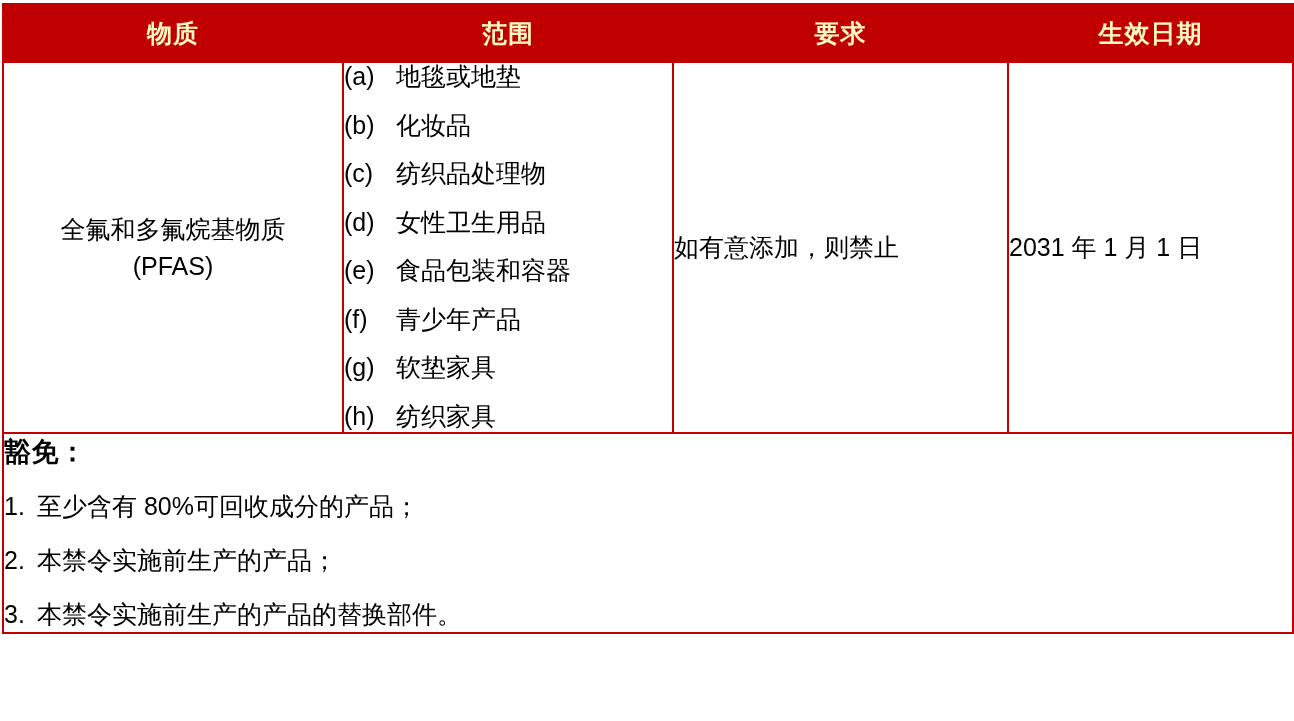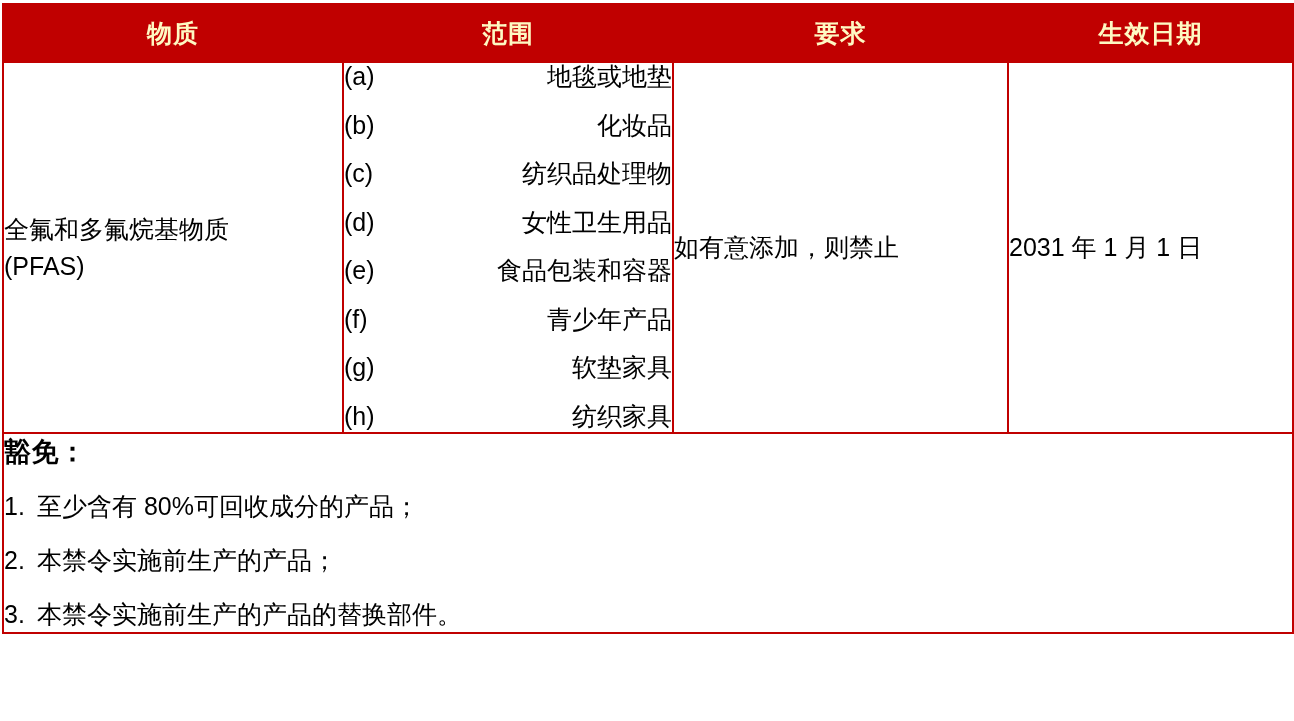--- a/index.html
+++ b/index.html
@@ -37,21 +37,21 @@
     height: 56px;
     text-align: center;
     letter-spacing: 1px;
   }
   .col-sub { width: 340px; }
   .col-scope { width: 330px; }
   .col-req { width: 335px; }
   .col-date { width: 285px; }
 
   td.cell-substance {
-    text-align: left;
+    text-align: center;
     font-size: 25px;
     line-height: 1.45;
     padding: 10px 12px;
   }
   td.cell-scope {
     padding: 18px 10px 18px 18px;
     vertical-align: top;
   }
   td.cell-req, td.cell-date {
     text-align: left;
@@ -74,21 +74,20 @@
   ul.scope-list li:last-child {
     margin-bottom: 2px;
   }
   .scope-label {
     display: inline-block;
     min-width: 52px;
     flex: 0 0 auto;
   }
   .scope-text {
     flex: 1 1 auto;
-    text-align: right;
   }
 
   td.exemption-cell {
     padding: 14px 10px 10px 14px;
     vertical-align: top;
     border-top: 2px solid #c00000;
   }
   .exempt-title {
     font-size: 27px;
     font-weight: bold;

